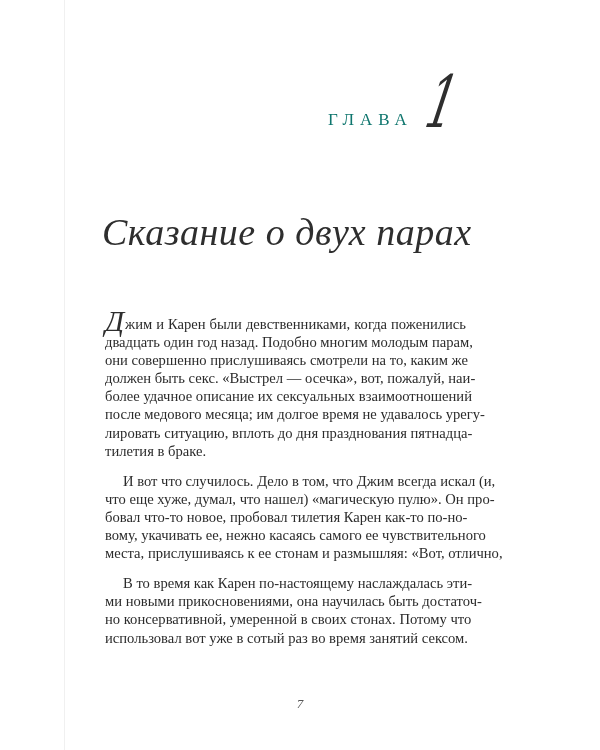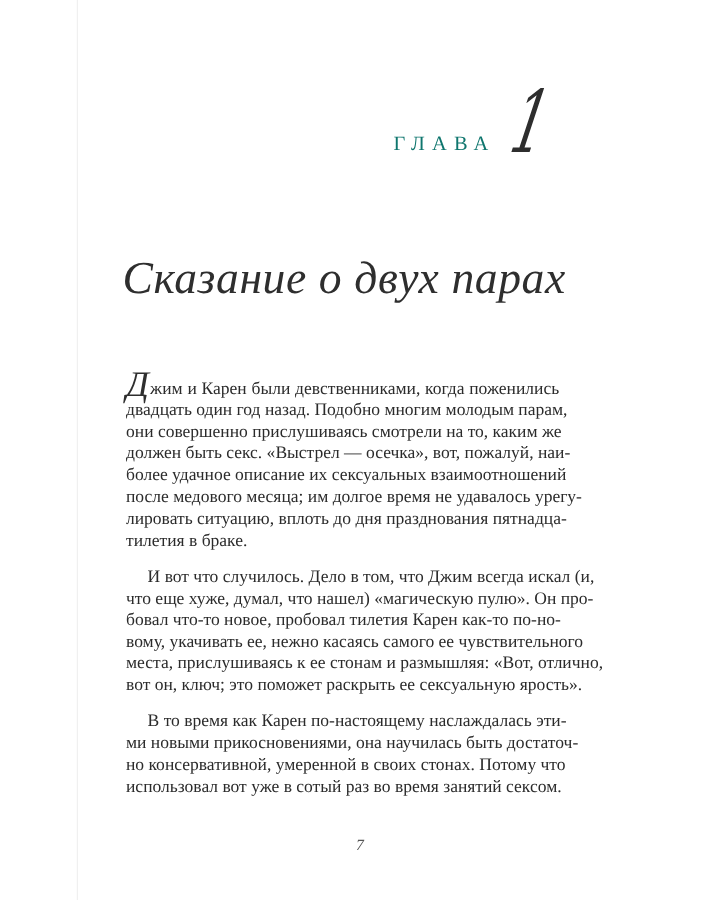--- a/index.html
+++ b/index.html
@@ -79,21 +79,20 @@
     <span class="line">после медового месяца; им долгое время не удавалось урегу-</span>
     <span class="line">лировать ситуацию, вплоть до дня празднования пятнадца-</span>
     <span class="line last">тилетия в браке.</span>
   </p>
   <p class="para indent">
     <span class="line" style="padding-left:18px;box-sizing:border-box;text-indent:0">И вот что случилось. Дело в том, что Джим всегда искал (и,</span>
     <span class="line" style="text-indent:0">что еще хуже, думал, что нашел) «магическую пулю». Он про-</span>
     <span class="line" style="text-indent:0">бовал что-то новое, пробовал тилетия Карен как-то по-но-</span>
     <span class="line" style="text-indent:0">вому, укачивать ее, нежно касаясь самого ее чувствительного</span>
     <span class="line" style="text-indent:0">места, прислушиваясь к ее стонам и размышляя: «Вот, отлично,</span>
-    <span class="line last" style="text-indent:0">вот он, ключ; это поможет раскрыть ее сексуальную ярость».</span>
   </p>
   <p class="para indent">
     <span class="line" style="padding-left:18px;box-sizing:border-box;text-indent:0">В то время как Карен по-настоящему наслаждалась эти-</span>
     <span class="line" style="text-indent:0">ми новыми прикосновениями, она научилась быть достаточ-</span>
     <span class="line" style="text-indent:0">но консервативной, умеренной в своих стонах. Потому что</span>
     <span class="line" style="text-indent:0">использовал вот уже в сотый раз во время занятий сексом.</span>
   </p>
 </div>
 
 <div class="page-number">7</div>

